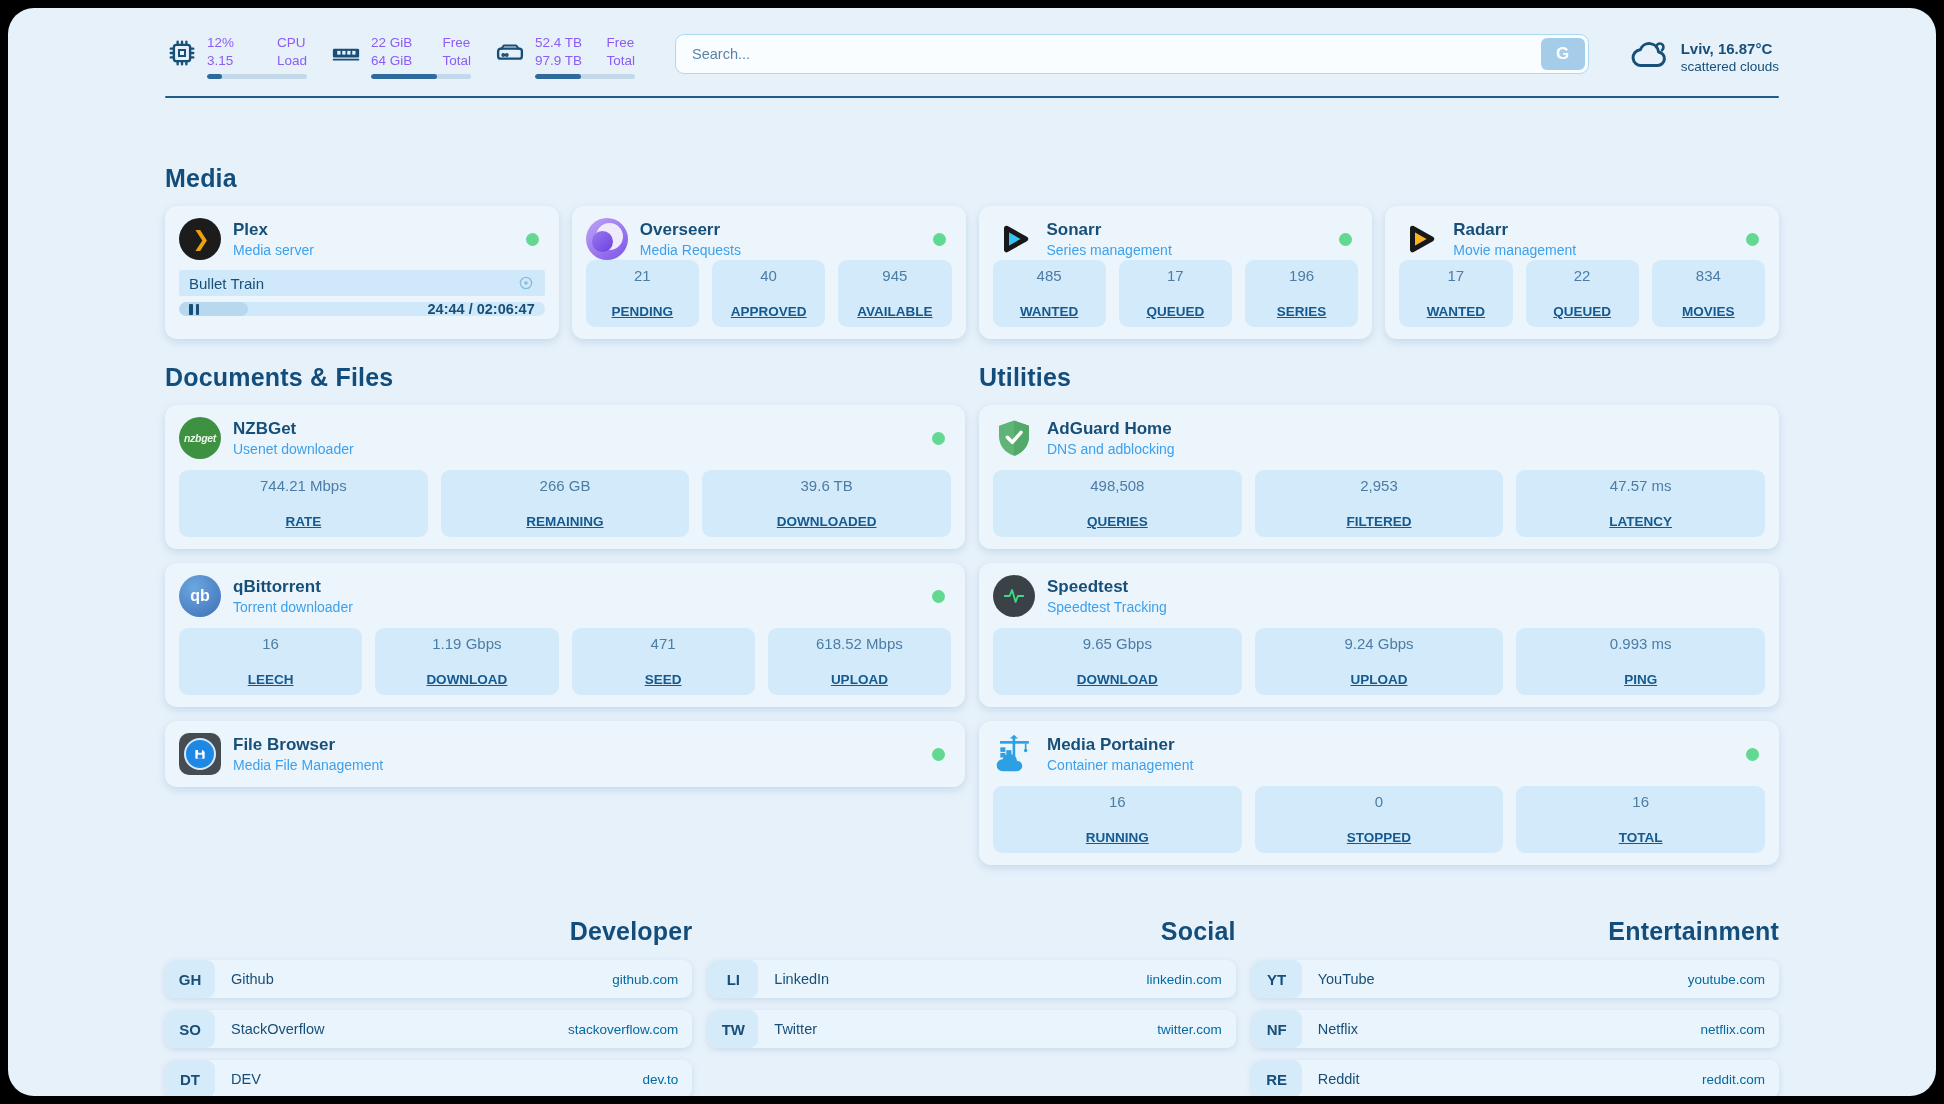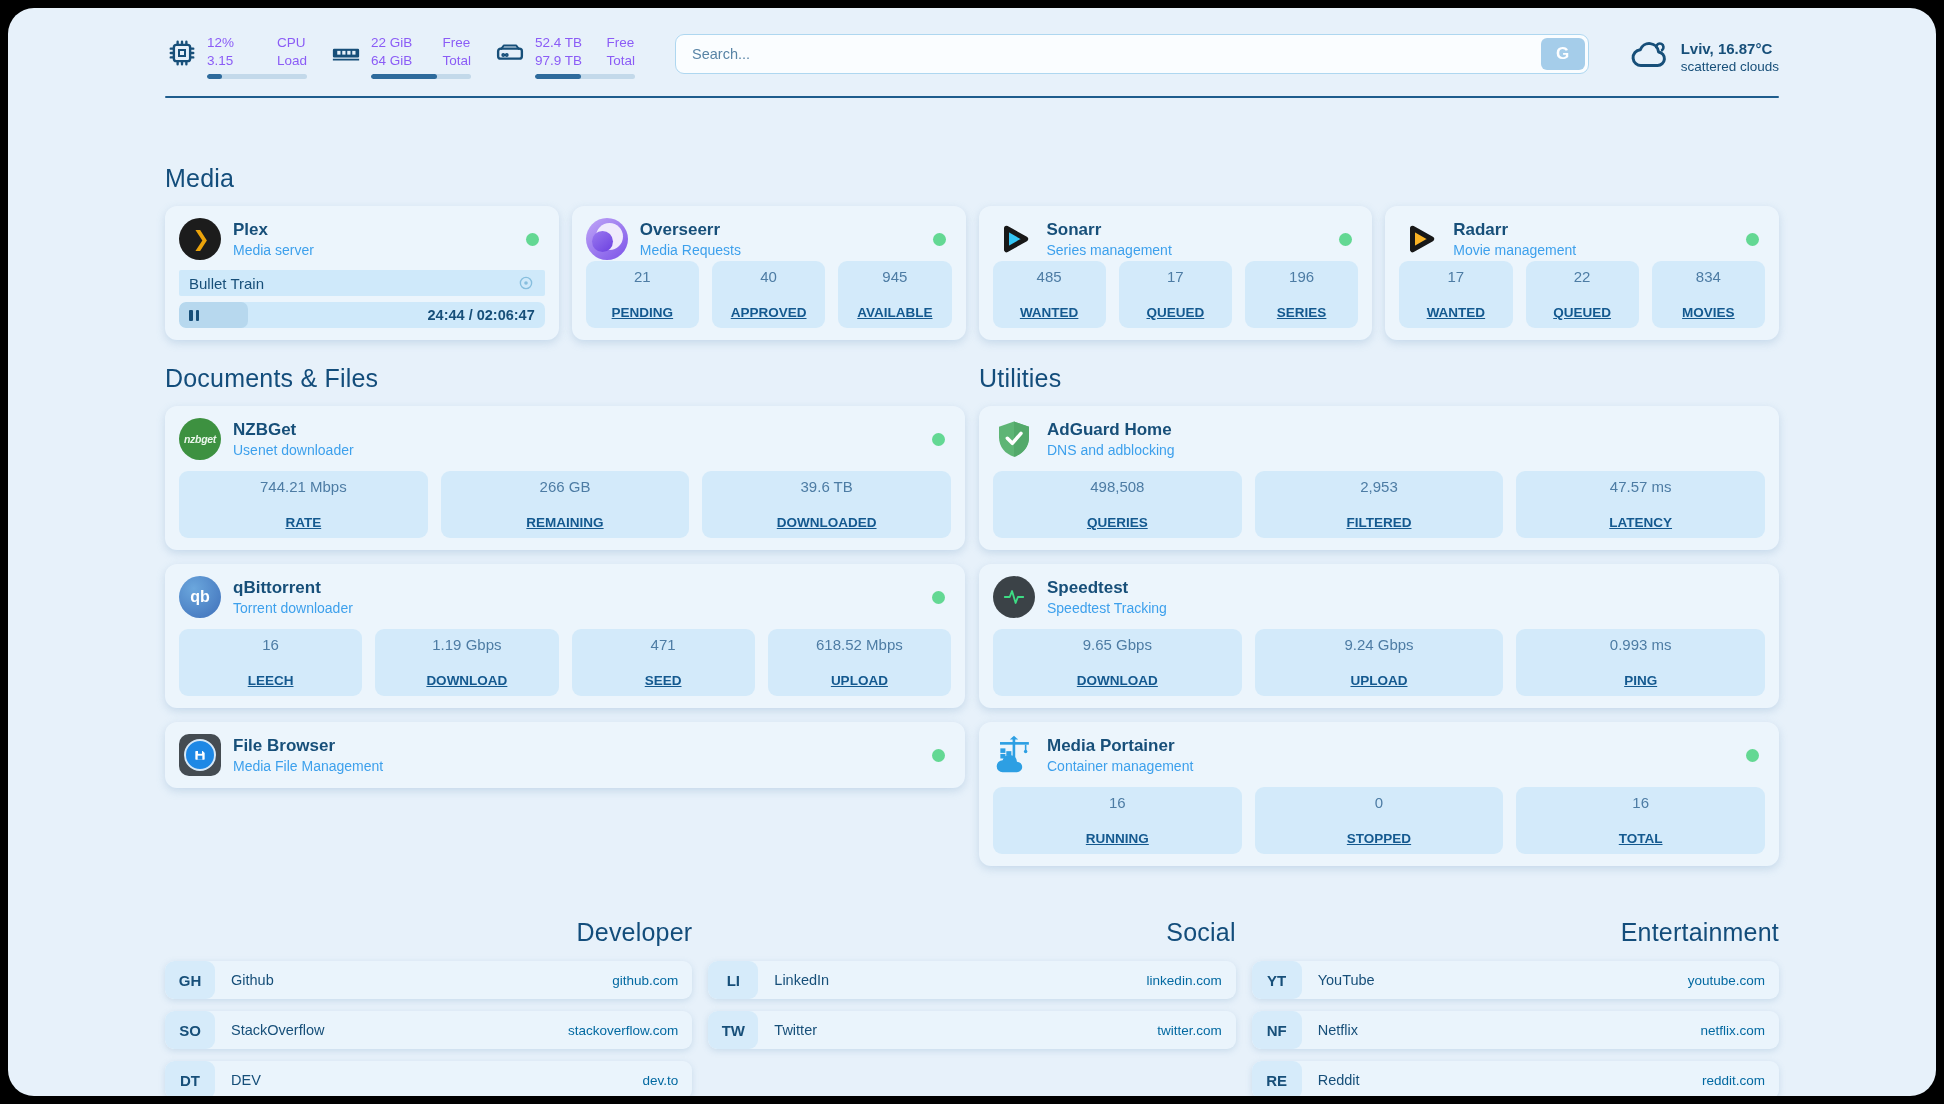--- a/index.html
+++ b/index.html
@@ -33,21 +33,21 @@
     background:#a5cdea; color:#fdfeff; font-size:17px; font-weight:bold; cursor:pointer; font-family:inherit;
   }
   .weather { display:flex; align-items:center; gap:10px; min-width:150px;justify-content:space-between; }
   .weather .wicon { color:#174f79; }
   .wtitle { font-size:15px; font-weight:700; color:#174f79; }
   .wsub { font-size:13.5px; color:#174f79; margin-top:2px; }
 
   .divider { height:2px; background:#1f5d8d; margin-top:16px; border-radius:1px; }
 
   
-  h2.sect { font-size:25px; font-weight:400; color:#134d7b; letter-spacing:.2px; }
+  h2.sect { font-size:25px; font-weight:700; color:#134d7b; letter-spacing:.2px; }
   .media-title { margin:66px 0 13px; }
   .grid4 { display:grid; grid-template-columns:repeat(4,1fr); gap:13px; }
   .twocol { display:grid; grid-template-columns:1fr 1fr; gap:14px; align-items:start; }
   .twocol h2 { margin:24px 0 13px; }
   .stack { display:flex; flex-direction:column; gap:14px; }
 
   .card {
     background:#ecf5fc; border-radius:12px; padding:12px 14px;
     box-shadow:0 3px 9px rgba(110,155,195,.28);
   }
@@ -62,21 +62,21 @@
   .stat-value { font-size:15px; color:#4d7ca4; }
   .stat-label { font-size:13.5px; font-weight:700; color:#14598f; margin-top:20px;text-decoration:underline; }
 
   .media-card { min-height:128px; display:flex; flex-direction:column; }
   .media-card .stats { margin-top:auto; }
 
   
   .np-row { background:#cfe9fa; border-radius:2px; display:flex; align-items:center; justify-content:space-between;
             padding:4px 10px; margin-top:10px; font-size:15px; color:#174f79; }
   .np-cast { color:#86bede; display:grid; place-items:center; }
-  .np-bar { position:relative; background:#cfe9fa; border-radius:7px; height:26px; margin-top:6px; overflow:hidden;
+  .np-bar { position:relative; background:#cfe9fa; border-radius:7px; height:14px; margin-top:6px; overflow:hidden;
             display:flex; align-items:center; }
   .np-fill { position:absolute; left:0; top:0; bottom:0; background:#b7d8ee; border-radius:7px; }
   .np-pause { position:relative; display:flex; gap:3px; margin-left:10px; }
   .np-pause i { width:3.5px; height:11px; background:#174f79; border-radius:1px; }
   .np-time { position:relative; margin-left:auto; padding-right:10px; font-size:14.5px; font-weight:700; color:#174f79; }
 
   
   .app-icon { width:42px; height:42px; flex:0 0 42px; display:grid; place-items:center; }
   .icon-circle { width:42px; height:42px; border-radius:50%; display:grid; place-items:center; }
   .plex-bg { background:#1c1c1c; }

